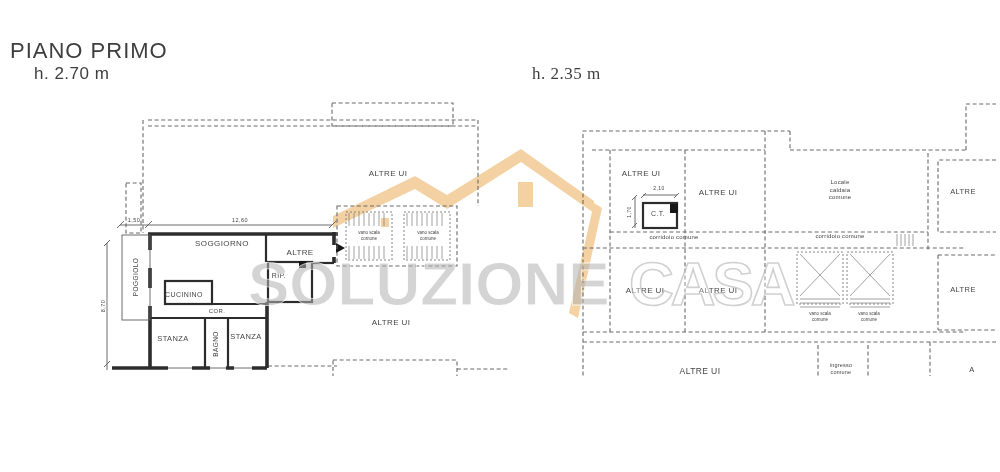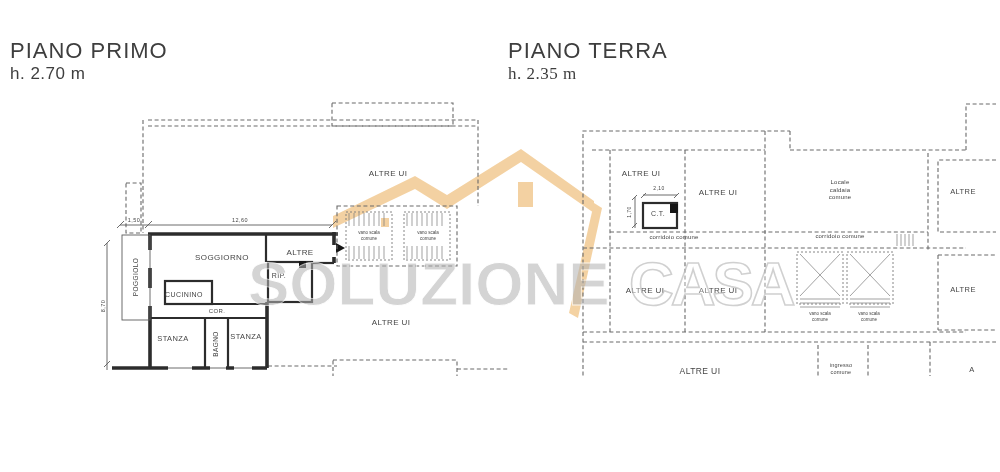--- a/index.html
+++ b/index.html
@@ -11,21 +11,21 @@
   .thin{stroke:#5c5c5c;stroke-width:.9;fill:none;}
   .wall{stroke:#2c2c2c;stroke-width:3.6;fill:none;}
   .wall2{stroke:#2c2c2c;stroke-width:2.2;fill:none;}
   .hatch{stroke:#7a7a7a;stroke-width:.7;fill:none;}
   .blk{fill:#161616;stroke:none;}
   .win{fill:#ffffff;stroke:none;}
   .l{position:absolute;transform:translate(-50%,-50%);color:#454545;white-space:pre-line;
      text-align:center;line-height:1.25;z-index:2;letter-spacing:.4px;}
   .v{transform:translate(-50%,-50%) rotate(-90deg);}
   .title{position:absolute;color:#3e3e3e;font-size:22px;letter-spacing:1px;font-weight:500;z-index:2;}
-  .subtitle{position:absolute;color:#3e3e3e;font-size:17px;letter-spacing:.5px;z-index:2;}
+  .subtitle{position:absolute;color:#3e3e3e;font-size:17px;letter-spacing:.5px;z-index:2;margin-left:24px;}
   #wm{z-index:3;pointer-events:none;}
   #wm text{font-family:"Liberation Sans",sans-serif;font-weight:bold;font-size:62px;}
 </style>
 </head>
 <body>
 
 <div id="canvas">
 
   <svg width="1000" height="472" viewBox="0 0 1000 472">
 
@@ -136,25 +136,24 @@
       <rect class="dash2" x="847" y="252" width="46" height="52"></rect>
       <path class="hatch" d="M800,254 L840,296 M840,254 L800,296"></path>
       <path class="hatch" d="M850,254 L890,296 M890,254 L850,296"></path>
       <path class="hatch" d="M800,299h40m-40,4h40m-40,4h40"></path>
       <path class="hatch" d="M850,299h40m-40,4h40m-40,4h40"></path>
     </g>
   </svg>
 
   <div class="title" style="left:10px;top:38px;">PIANO PRIMO</div>
   <div class="subtitle" style="left:10px;top:64px;">h. 2.70 m</div>
-  <div class="title" style="left:508px;top:38px;">PIANO TERRA</div>
   <div class="subtitle" style="left:508px;top:64px;font-family:Liberation Serif, serif;">h. 2.35 m</div>
 
   <div class="l v" style="left:136px;top:277px;font-size:6.5px;">POGGIOLO</div>
-  <div class="l" style="left:222px;top:258px;font-size:8px;">SOGGIORNO</div>
+  <div class="l" style="left:222px;top:244px;font-size:8px;">SOGGIORNO</div>
   <div class="l" style="left:300px;top:253px;font-size:8px;">ALTRE</div>
   <div class="l" style="left:279px;top:276px;font-size:7px;">RIP.</div>
   <div class="l" style="left:184px;top:295px;font-size:7px;">CUCININO</div>
   <div class="l" style="left:217px;top:312px;font-size:6px;">COR.</div>
   <div class="l" style="left:173px;top:339px;font-size:7.5px;">STANZA</div>
   <div class="l v" style="left:216px;top:344px;font-size:6.5px;">BAGNO</div>
   <div class="l" style="left:246px;top:337px;font-size:7.5px;">STANZA</div>
   <div class="l" style="left:388px;top:174px;font-size:8px;">ALTRE UI</div>
   <div class="l" style="left:391px;top:323px;font-size:8px;">ALTRE UI</div>
   <div class="l" style="left:369px;top:236px;font-size:4.5px;letter-spacing:0;">vano scala

